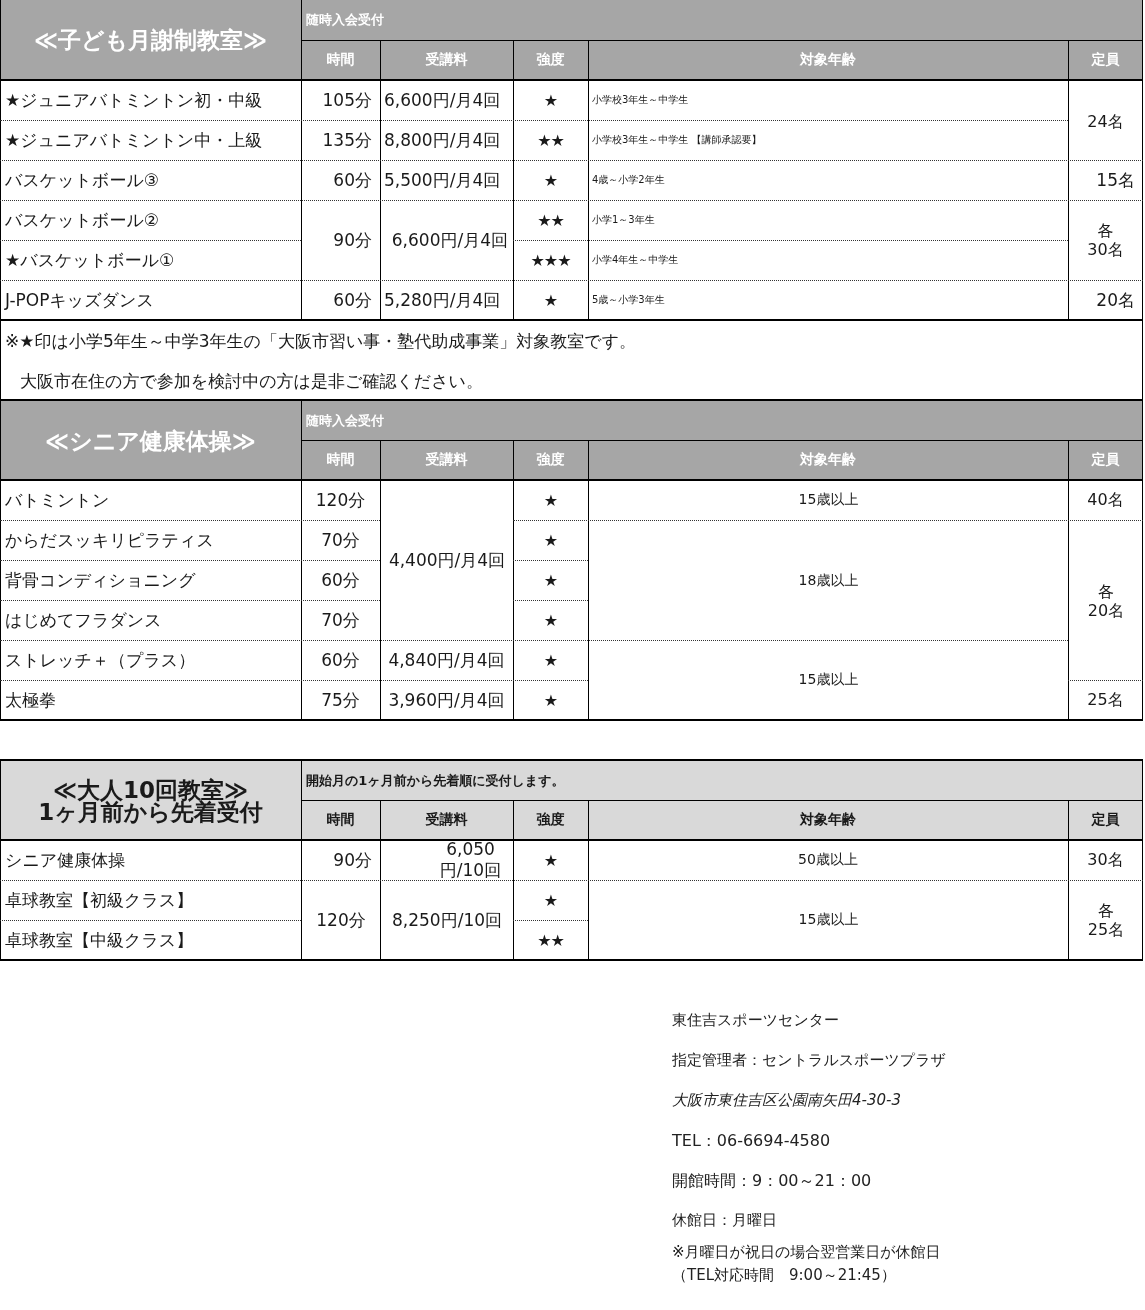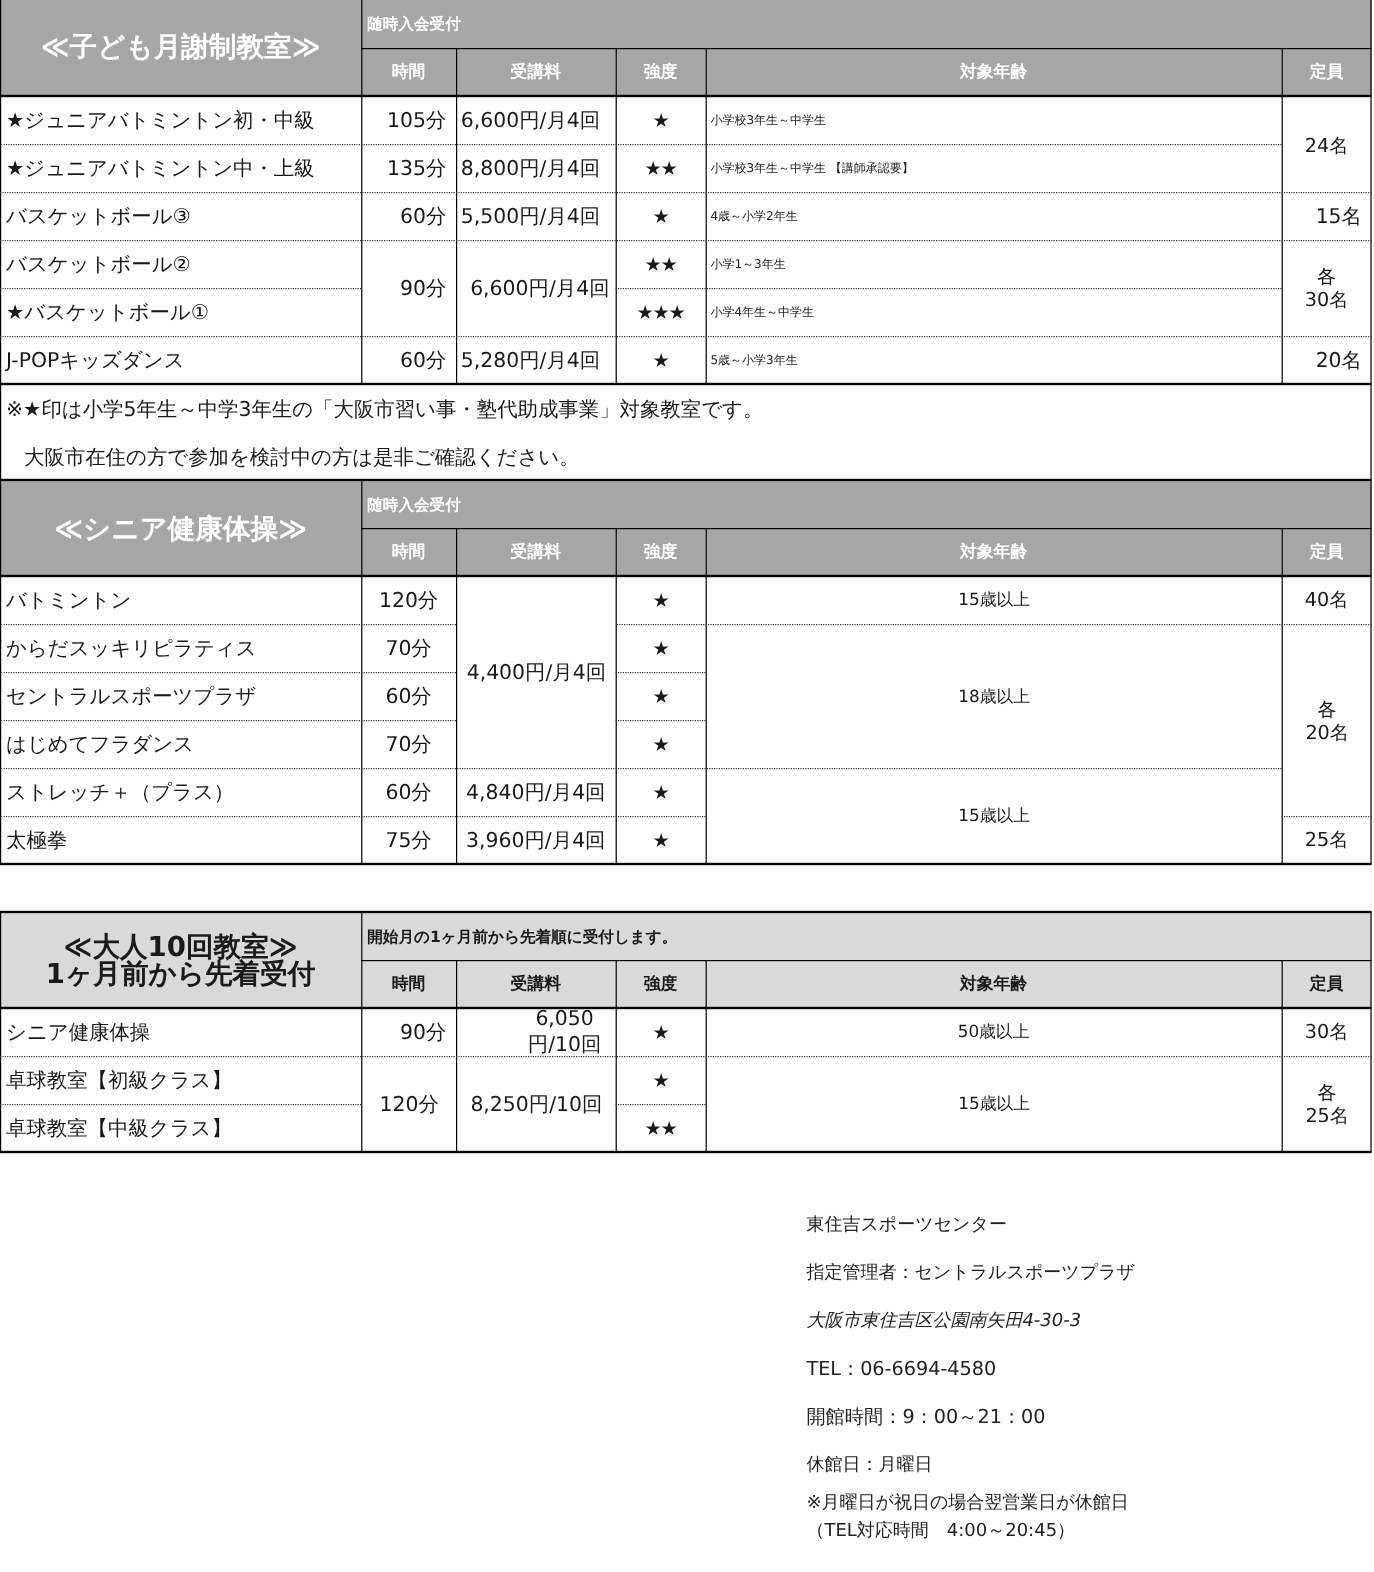--- a/index.html
+++ b/index.html
@@ -107,21 +107,21 @@
     </div>
   <div class="abs hdr-dark sub" style="left:301px;top:401px;width:842px;height:39px;">随時入会受付</div>
   <div class="abs hdr-dark colh" style="left:301px;top:440px;width:79px;height:40px;">時間</div>
   <div class="abs hdr-dark colh" style="left:380px;top:440px;width:133px;height:40px;">受講料</div>
   <div class="abs hdr-dark colh" style="left:513px;top:440px;width:75px;height:40px;">強度</div>
   <div class="abs hdr-dark colh" style="left:588px;top:440px;width:480px;height:40px;">対象年齢</div>
   <div class="abs hdr-dark colh" style="left:1068px;top:440px;width:75px;height:40px;">定員</div>
 
   <div class="abs cell c-left" style="left:0;top:480px;width:301px;height:40px;">バトミントン</div>
   <div class="abs cell c-left" style="left:0;top:520px;width:301px;height:40px;">からだスッキリピラティス</div>
-  <div class="abs cell c-left" style="left:0;top:560px;width:301px;height:40px;">セントラルスポーツプラザ</div>
+  <div class="abs cell c-left" style="left:0;top:560px;width:301px;height:40px;">背骨コンディショニング</div>
   <div class="abs cell c-left" style="left:0;top:600px;width:301px;height:40px;">はじめてフラダンス</div>
   <div class="abs cell c-left" style="left:0;top:640px;width:301px;height:40px;">ストレッチ＋（プラス）</div>
   <div class="abs cell c-left" style="left:0;top:680px;width:301px;height:40px;">太極拳</div>
 
   <div class="abs cell c-center" style="left:301px;top:480px;width:79px;height:40px;">120分</div>
   <div class="abs cell c-center" style="left:301px;top:520px;width:79px;height:40px;">70分</div>
   <div class="abs cell c-center" style="left:301px;top:560px;width:79px;height:40px;">60分</div>
   <div class="abs cell c-center" style="left:301px;top:600px;width:79px;height:40px;">70分</div>
   <div class="abs cell c-center" style="left:301px;top:640px;width:79px;height:40px;">60分</div>
   <div class="abs cell c-center" style="left:301px;top:680px;width:79px;height:40px;">75分</div>
@@ -218,14 +218,14 @@
 </div>
 
 <div>
   <div class="info" style="top:1011px;">東住吉スポーツセンター</div>
   <div class="info" style="top:1051px;">指定管理者：セントラルスポーツプラザ</div>
   <div class="info" style="top:1091px;font-style:italic;">大阪市東住吉区公園南矢田4-30-3</div>
   <div class="info" style="top:1131px;font-size:16px;">TEL：06-6694-4580</div>
   <div class="info" style="top:1171px;font-size:16px;">開館時間：9：00～21：00</div>
   <div class="info" style="top:1211px;">休館日：月曜日</div>
   <div class="info" style="top:1243px;">※月曜日が祝日の場合翌営業日が休館日</div>
-  <div class="info" style="top:1266px;">（TEL対応時間　4:00～20:45）</div>
+  <div class="info" style="top:1266px;">（TEL対応時間　9:00～21:45）</div>
 </div>
 
 </body></html>

